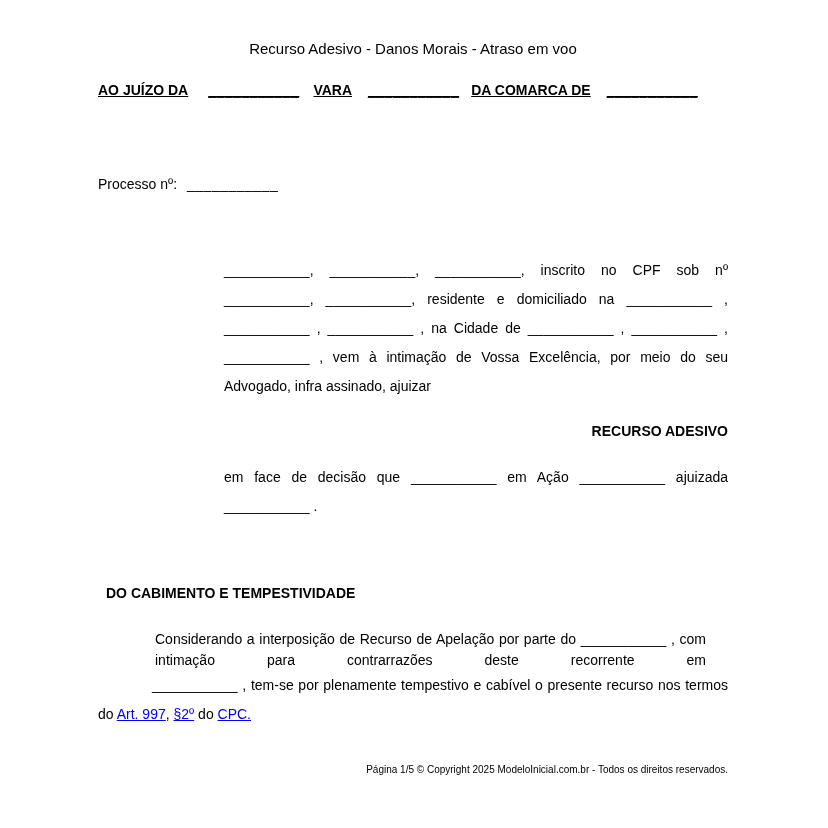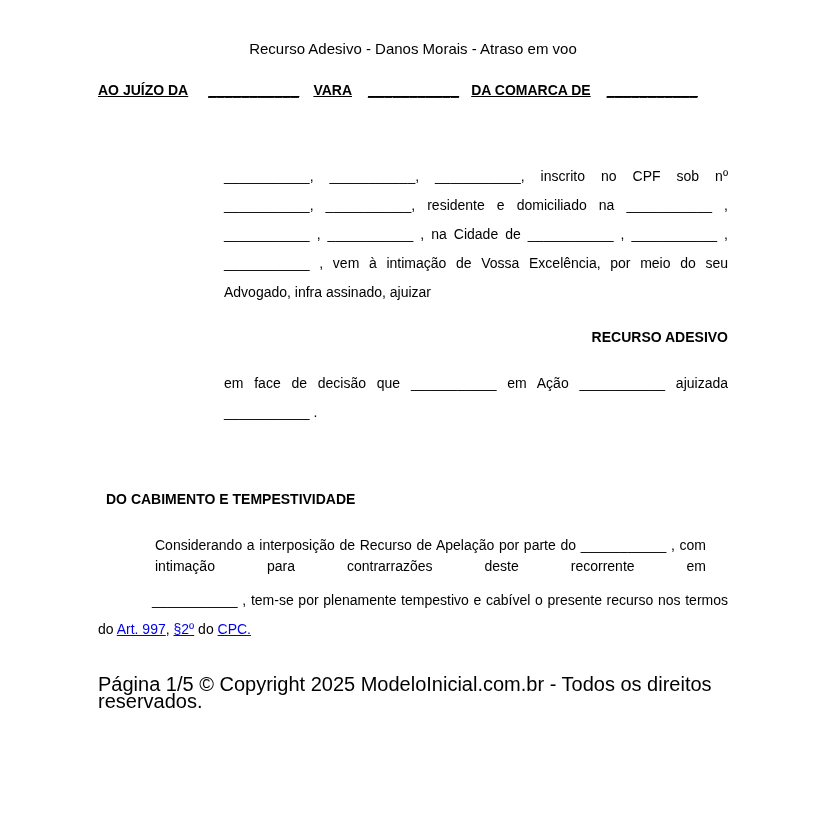--- a/index.html
+++ b/index.html
@@ -69,47 +69,47 @@
   }
   .cabimento-p1 {
     margin-top: 28px;
     margin-left: 57px;
     width: 551px;
     line-height: 21px;
     text-align: justify;
     text-align-last: justify;
   }
   .cabimento-p2 {
-    margin-top: 9px;
     width: 630px;
     line-height: 29px;
     text-align: justify;
     text-indent: 54px;
   }
   a.doc-link, a.doc-link:visited {
     color: var(--link-color);
     text-decoration: underline;
     cursor: pointer;
   }
   .footer-line {
     margin-top: 32px;
-    text-align: left;
+    text-align: right;
     line-height: 17px;
-    font-size: 20px;
+    font-size: 10px;
   }
 </style>
 </head>
 <body>
 
 <div class="page">
 
   <div class="doc-title">Recurso Adesivo - Danos Morais - Atraso em voo</div>
 
   <div class="court-line"><span>AO JUÍZO DA</span><span class="blank b1">___________</span><span>VARA</span><span class="blank b2">___________</span><span>DA COMARCA DE</span><span class="blank b3">___________</span></div>
 
+  <div class="process-line"><span>Processo nº:</span><span class="blank">___________</span></div>
 
   <div class="qualification">___________, ___________, ___________, inscrito no CPF sob nº ___________, ___________, residente e domiciliado na ___________ , ___________ , ___________ , na Cidade de ___________ , ___________ , ___________ , vem à intimação de Vossa Excelência, por meio do seu Advogado, infra assinado, ajuizar</div>
 
   <div class="recourse-heading">RECURSO ADESIVO</div>
 
   <div class="recourse-intro">em face de decisão que ___________ em Ação ___________ ajuizada ___________ .</div>
 
   <div class="section-heading">DO CABIMENTO E TEMPESTIVIDADE</div>
 
   <div class="cabimento-p1">Considerando a interposição de Recurso de Apelação por parte do ___________ , com intimação para contrarrazões deste recorrente em</div>

